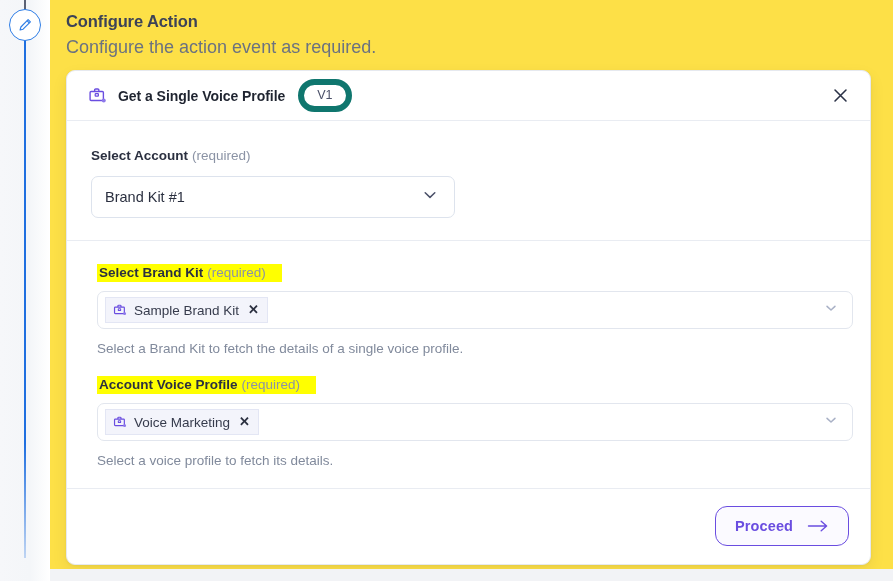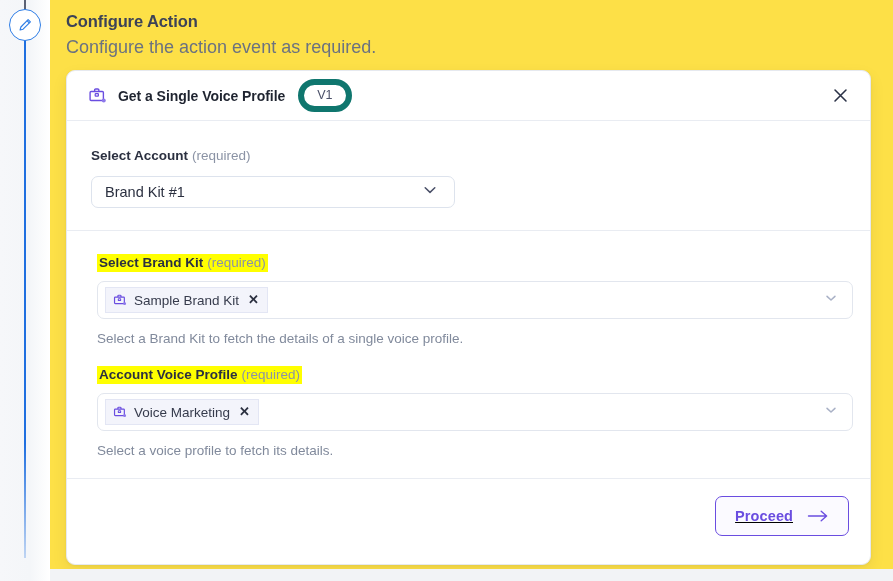--- a/index.html
+++ b/index.html
@@ -128,27 +128,27 @@
     line-height: 18px;
     display: inline-block;
   }
   .field-label .req {
     font-weight: normal;
     color: #8b93a5;
     margin-left: 4px;
   }
   .label-hl {
     background: #ffff00;
-    padding: 1px 2px 2px 2px;
+    padding: 1px 16px 2px 2px;
   }
 
   .select-box {
     margin-top: 11px;
     width: 364px;
-    height: 32px;
+    height: 42px;
     border: 1px solid #dde3ed;
     border-radius: 7px;
     background: #ffffff;
     display: flex;
     align-items: center;
     padding: 0 14px 0 13px;
     cursor: pointer;
   }
   .select-value {
     flex: 1;
@@ -207,26 +207,25 @@
     height: 74px;
     display: flex;
     align-items: center;
     justify-content: flex-end;
     padding-right: 21px;
   }
   .proceed-btn {
     display: inline-flex;
     align-items: center;
     border: 1.5px solid #6a4de0;
-    border-radius: 7px;
+    border-radius: 12px;
     background: #fbfaff;
     height: 40px;
     padding: 8px 19px;
     cursor: pointer;
-    text-decoration: underline;
   }
   .proceed-label {
     font-size: 14.5px;
     font-weight: bold;
     color: #6a4de0;
     letter-spacing: 0.1px;
   }
   .proceed-arrow {
     margin-left: 14px;
     display: flex;

